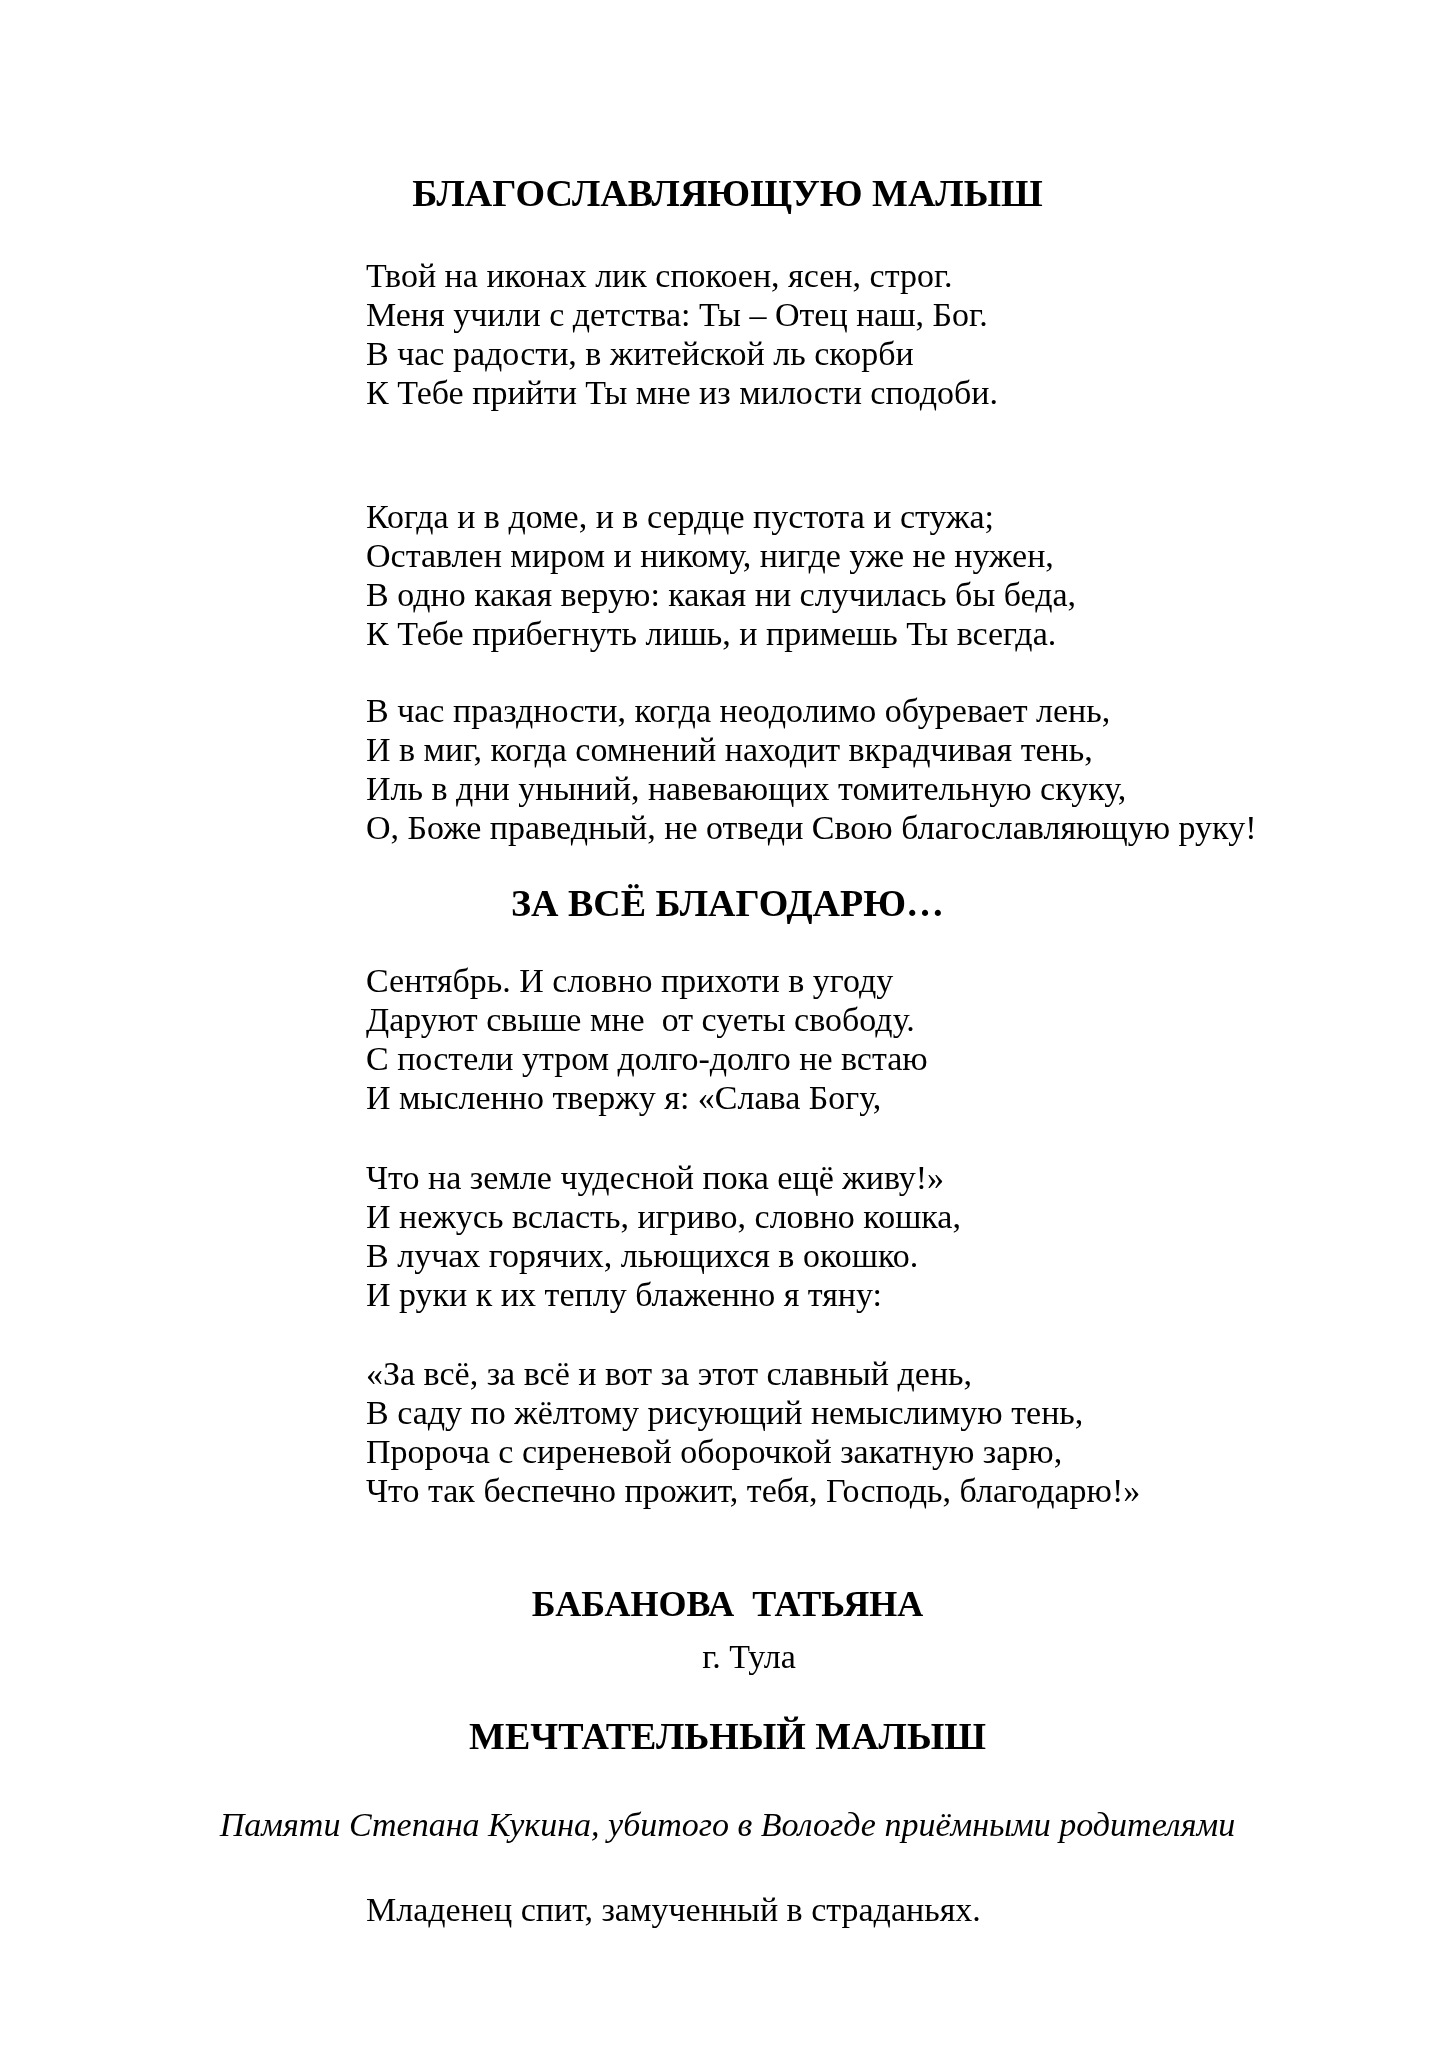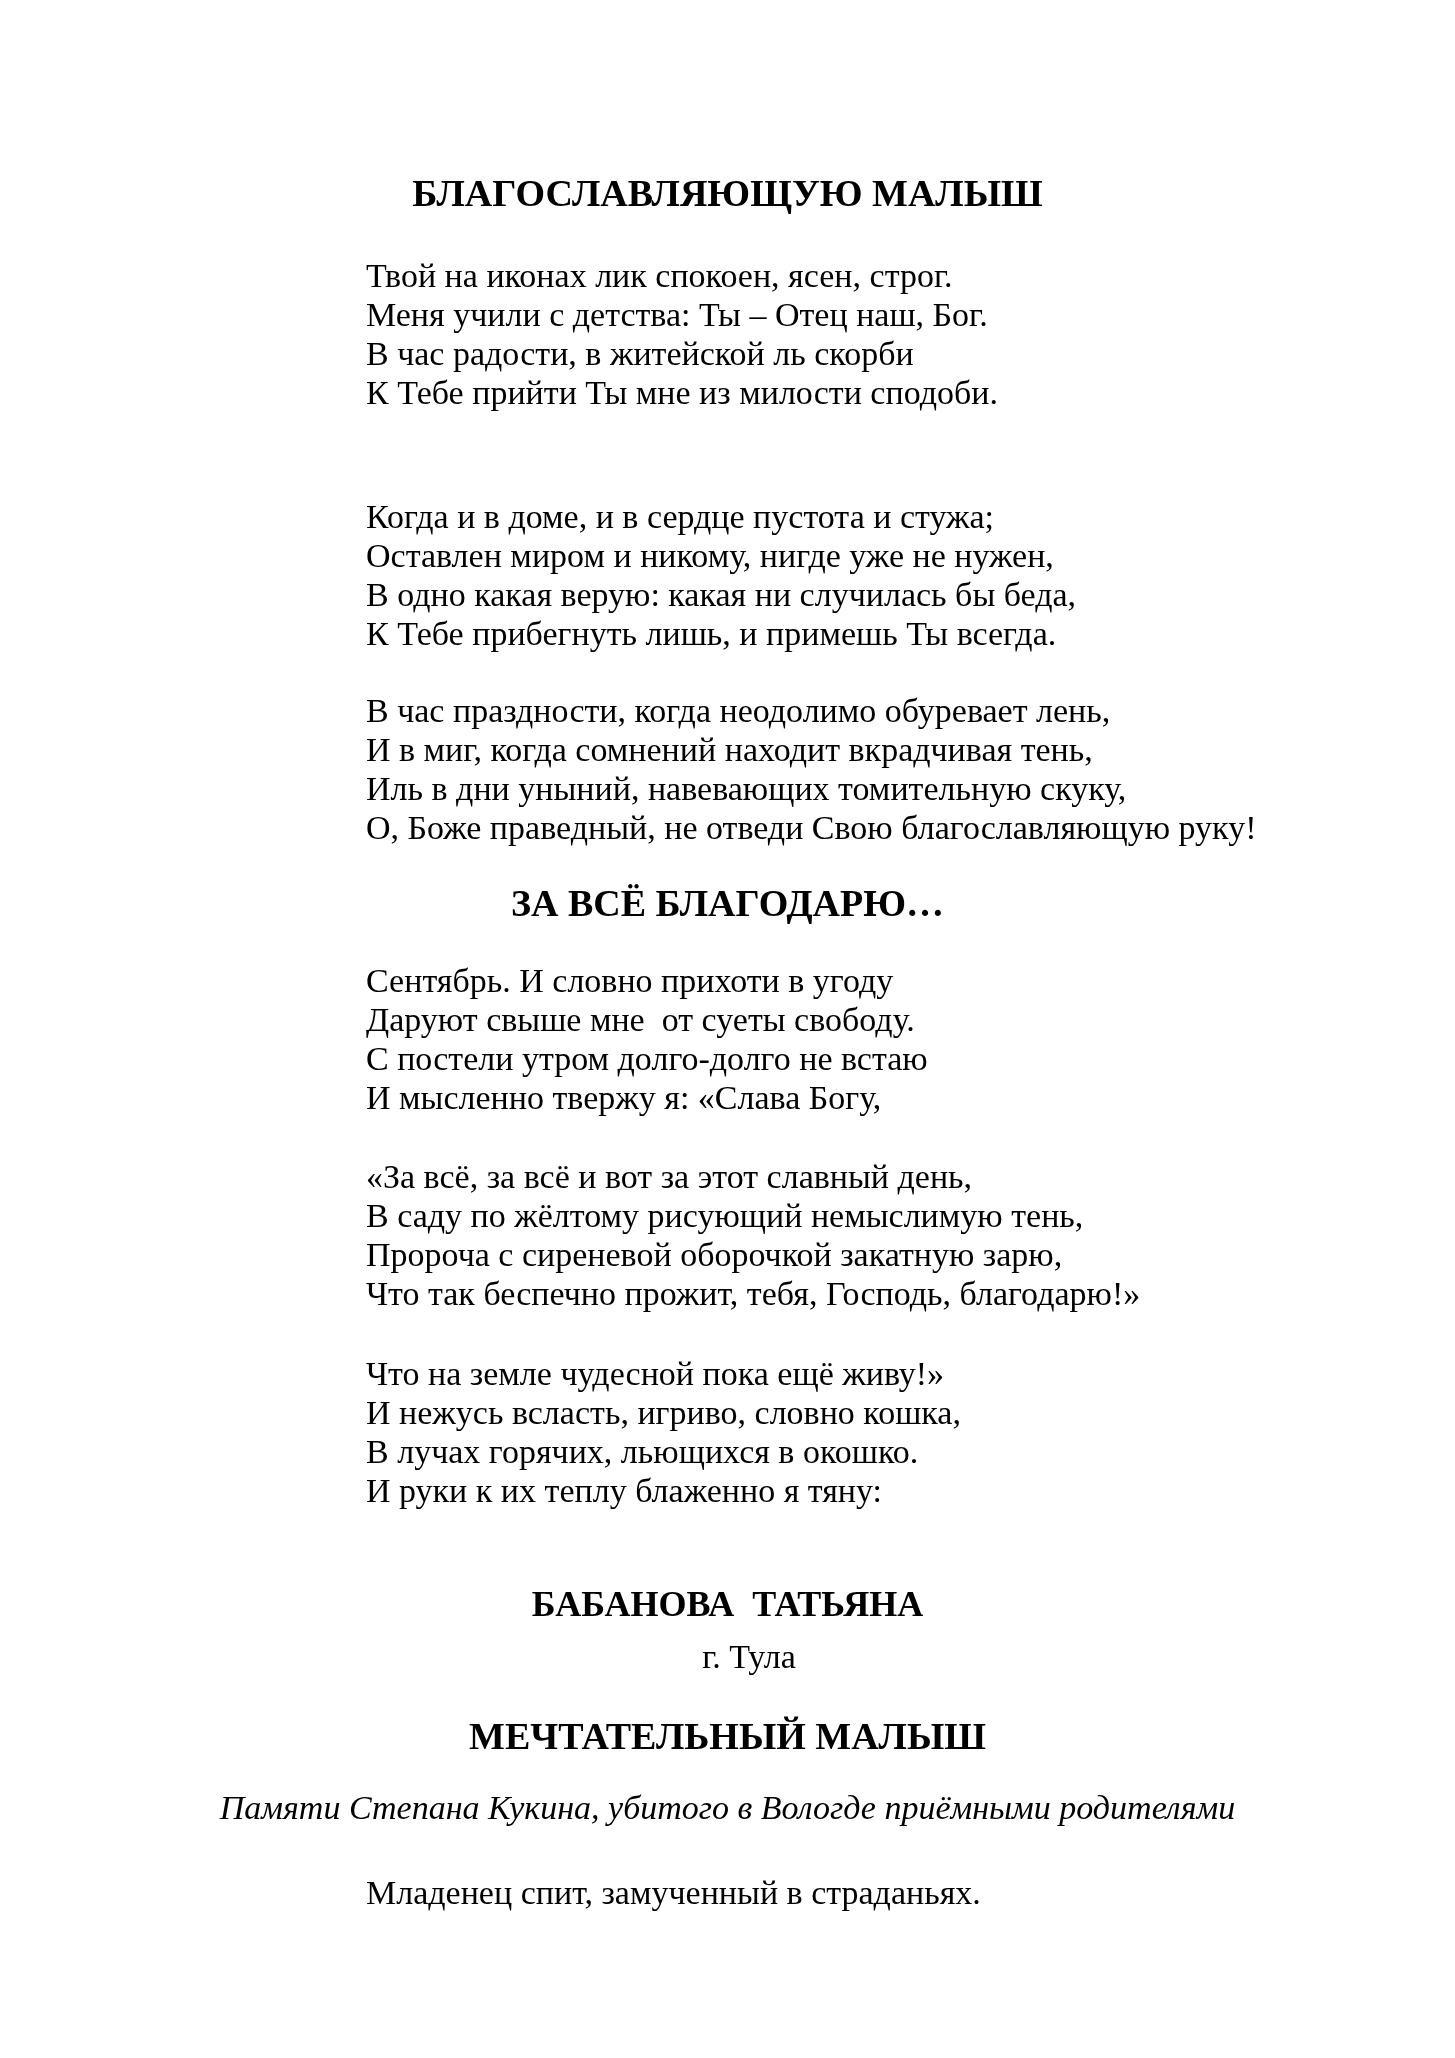--- a/index.html
+++ b/index.html
@@ -44,21 +44,21 @@
   .mt-s1   { margin-top: 40px; }
   .mt-s2   { margin-top: 85px; }
   .mt-s3   { margin-top: 38px; }
   .mt-t2   { margin-top: 33px; }
   .mt-s4   { margin-top: 35px; }
   .mt-s5   { margin-top: 41px; }
   .mt-s6   { margin-top: 40px; }
   .mt-auth { margin-top: 73px; }
   .mt-city { margin-top: 0px; padding-left: 43px;  }
   .mt-t3   { margin-top: 37px; }
-  .mt-ded  { margin-top: 29px; }
+  .mt-ded  { margin-top: 46px; }
   .mt-last { margin-top: 46px; }
 </style>
 </head>
 <body>
 
 <div class="page">
 
   <h1 class="title">БЛАГОСЛАВЛЯЮЩУЮ МАЛЫШ</h1>
 
   <div class="stanza indent mt-s1">
@@ -84,32 +84,32 @@
 
   <h1 class="title mt-t2">ЗА ВСЁ БЛАГОДАРЮ…</h1>
 
   <div class="stanza indent mt-s4">
     <p class="line">Сентябрь. И словно прихоти в угоду</p>
     <p class="line">Даруют свыше мне  от суеты свободу.</p>
     <p class="line">С постели утром долго-долго не встаю</p>
     <p class="line">И мысленно твержу я: «Слава Богу,</p>
   </div>
 
+  <div class="stanza indent mt-s5">
+    <p class="line">Что на земле чудесной пока ещё живу!»</p>
+    <p class="line">И нежусь всласть, игриво, словно кошка,</p>
+    <p class="line">В лучах горячих, льющихся в окошко.</p>
+    <p class="line">И руки к их теплу блаженно я тяну:</p>
+  </div>
+
   <div class="stanza indent mt-s6">
     <p class="line">«За всё, за всё и вот за этот славный день,</p>
     <p class="line">В саду по жёлтому рисующий немыслимую тень,</p>
     <p class="line">Пророча с сиреневой оборочкой закатную зарю,</p>
     <p class="line">Что так беспечно прожит, тебя, Господь, благодарю!»</p>
-  </div>
-
-  <div class="stanza indent mt-s5">
-    <p class="line">Что на земле чудесной пока ещё живу!»</p>
-    <p class="line">И нежусь всласть, игриво, словно кошка,</p>
-    <p class="line">В лучах горячих, льющихся в окошко.</p>
-    <p class="line">И руки к их теплу блаженно я тяну:</p>
   </div>
 
   <p class="author-name mt-auth">БАБАНОВА  ТАТЬЯНА</p>
   <p class="line centered mt-city">г. Тула</p>
 
   <h1 class="title mt-t3">МЕЧТАТЕЛЬНЫЙ МАЛЫШ</h1>
 
   <p class="line centered italic mt-ded">Памяти Степана Кукина, убитого в Вологде приёмными родителями</p>
 
   <p class="line indent mt-last">Младенец спит, замученный в страданьях.</p>

